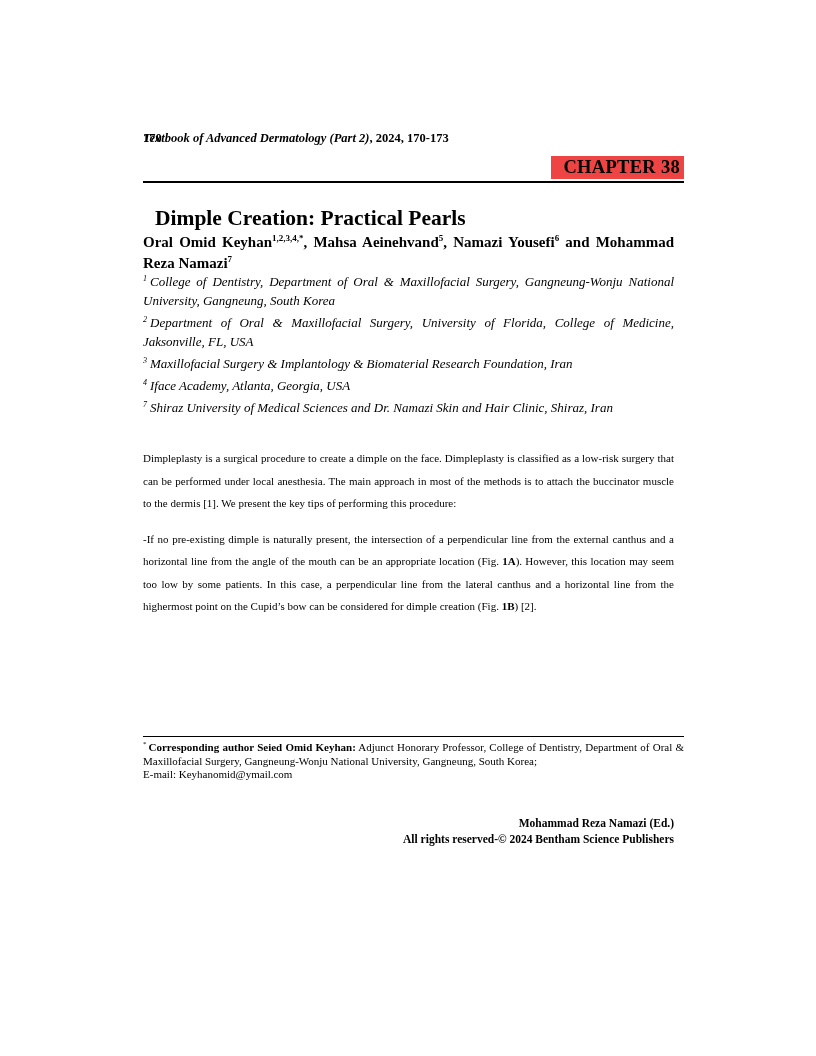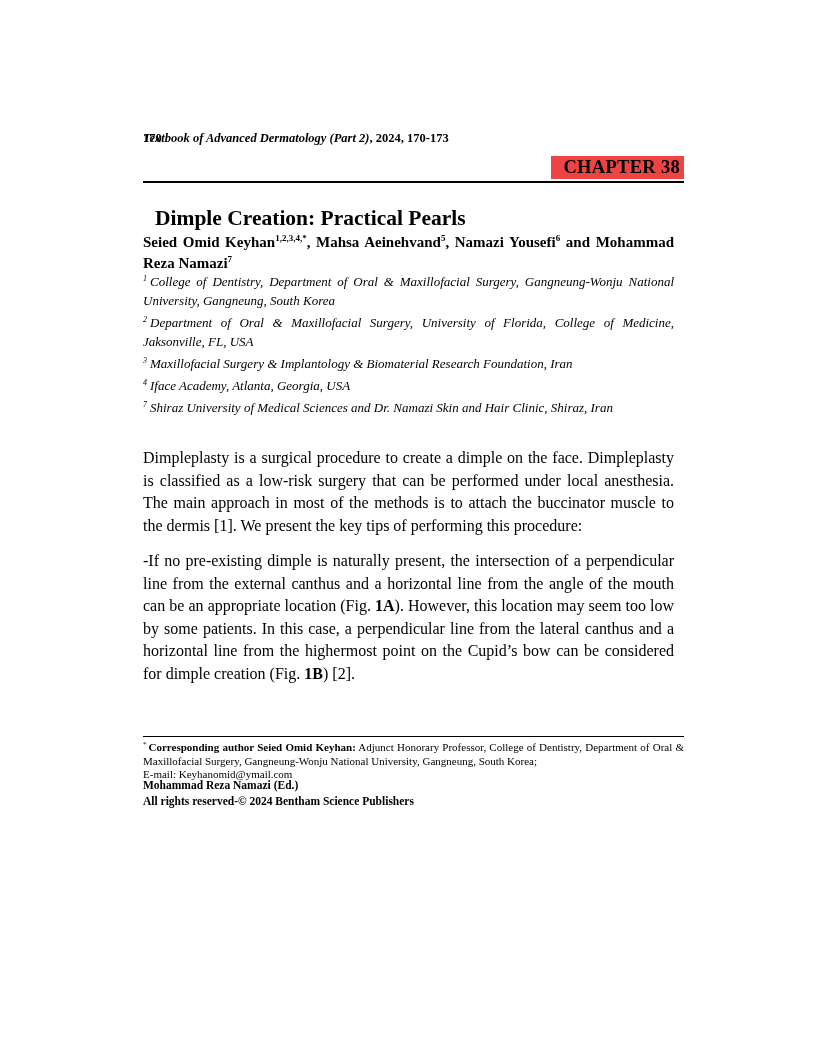--- a/index.html
+++ b/index.html
@@ -68,43 +68,43 @@
     font-size: 13px;
     font-style: italic;
     line-height: 19px;
     text-align: justify;
   }
   .affiliation sup { font-size: 8px; vertical-align: super; line-height: 0; margin-right: 3px; }
 
   
   .body-text {
     top: 447px;
-    font-size: 16px;
+    font-size: 11px;
     line-height: 22.5px;
     text-align: justify;
   }
   .body-text p { margin: 0 0 13px 0; }
 
   
   .footnote {
     top: 736px;
     width: 541px;
     border-top: 1.5px solid #000;
     padding-top: 4px;
     font-size: 11px;
     line-height: 13.5px;
     text-align: justify;
   }
   .footnote sup { font-size: 7px; vertical-align: super; line-height: 0; margin-right: 2px; }
   .footnote b { font-weight: bold; }
 
   
   .imprint {
-    top: 778px;
-    text-align: left;
+    top: 816px;
+    text-align: right;
     font-size: 11.5px;
     font-weight: bold;
     line-height: 15.5px;
   }
 </style>
 </head>
 <body>
 
 <div class="page">
 
@@ -112,21 +112,21 @@
     <span class="page-num">170</span>
     <span class="running-title"><span class="rt-italic">Textbook of Advanced Dermatology (Part 2)</span><span>, 2024, 170-173</span></span>
   </div>
 
   <div class="abs chapter-row">
     <span class="chapter-label">CHAPTER 38</span>
   </div>
 
   <h1 class="abs chapter-title" style="margin:12px;">Dimple Creation: Practical Pearls</h1>
 
-  <p class="abs authors" style="margin:0;"><span>Seied Omid Keyhan</span><sup>1,2,3,4,*</sup><span>, </span><span>Mahsa Aeinehvand</span><sup>5</sup><span>, </span><span>Namazi Yousefi</span><sup>6</sup><span> and </span><span>Mohammad Reza Namazi</span><sup>7</sup></p>
+  <p class="abs authors" style="margin:0;"><span>Oral Omid Keyhan</span><sup>1,2,3,4,*</sup><span>, </span><span>Mahsa Aeinehvand</span><sup>5</sup><span>, </span><span>Namazi Yousefi</span><sup>6</sup><span> and </span><span>Mohammad Reza Namazi</span><sup>7</sup></p>
 
   <div class="abs affiliations">
     <p class="affiliation"><sup>1</sup><span>College of Dentistry, Department of Oral &amp; Maxillofacial Surgery, Gangneung-Wonju National University, Gangneung, South Korea</span></p>
     <p class="affiliation"><sup>2</sup><span>Department of Oral &amp; Maxillofacial Surgery, University of Florida, College of Medicine, Jaksonville, FL, USA</span></p>
     <p class="affiliation"><sup>3</sup><span>Maxillofacial Surgery &amp; Implantology &amp; Biomaterial Research Foundation, Iran</span></p>
     <p class="affiliation"><sup>4</sup><span>Iface Academy, Atlanta, Georgia, USA</span></p>
     <p class="affiliation"><sup>7</sup><span>Shiraz University of Medical Sciences and Dr. Namazi Skin and Hair Clinic, Shiraz, Iran</span></p>
   </div>
 
   <div class="abs body-text">

